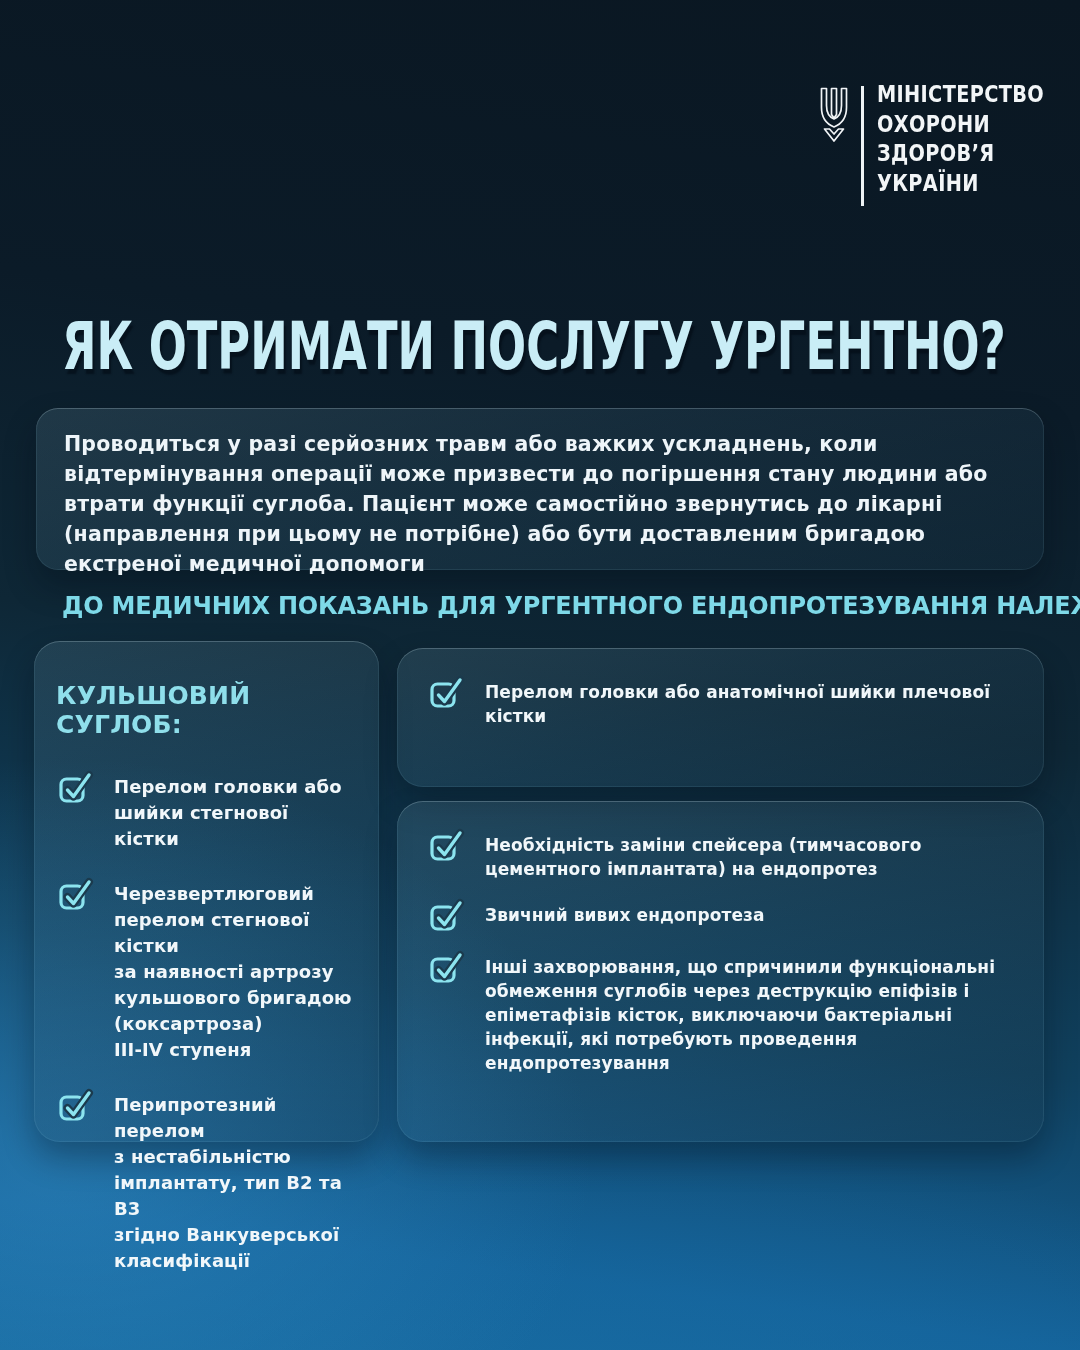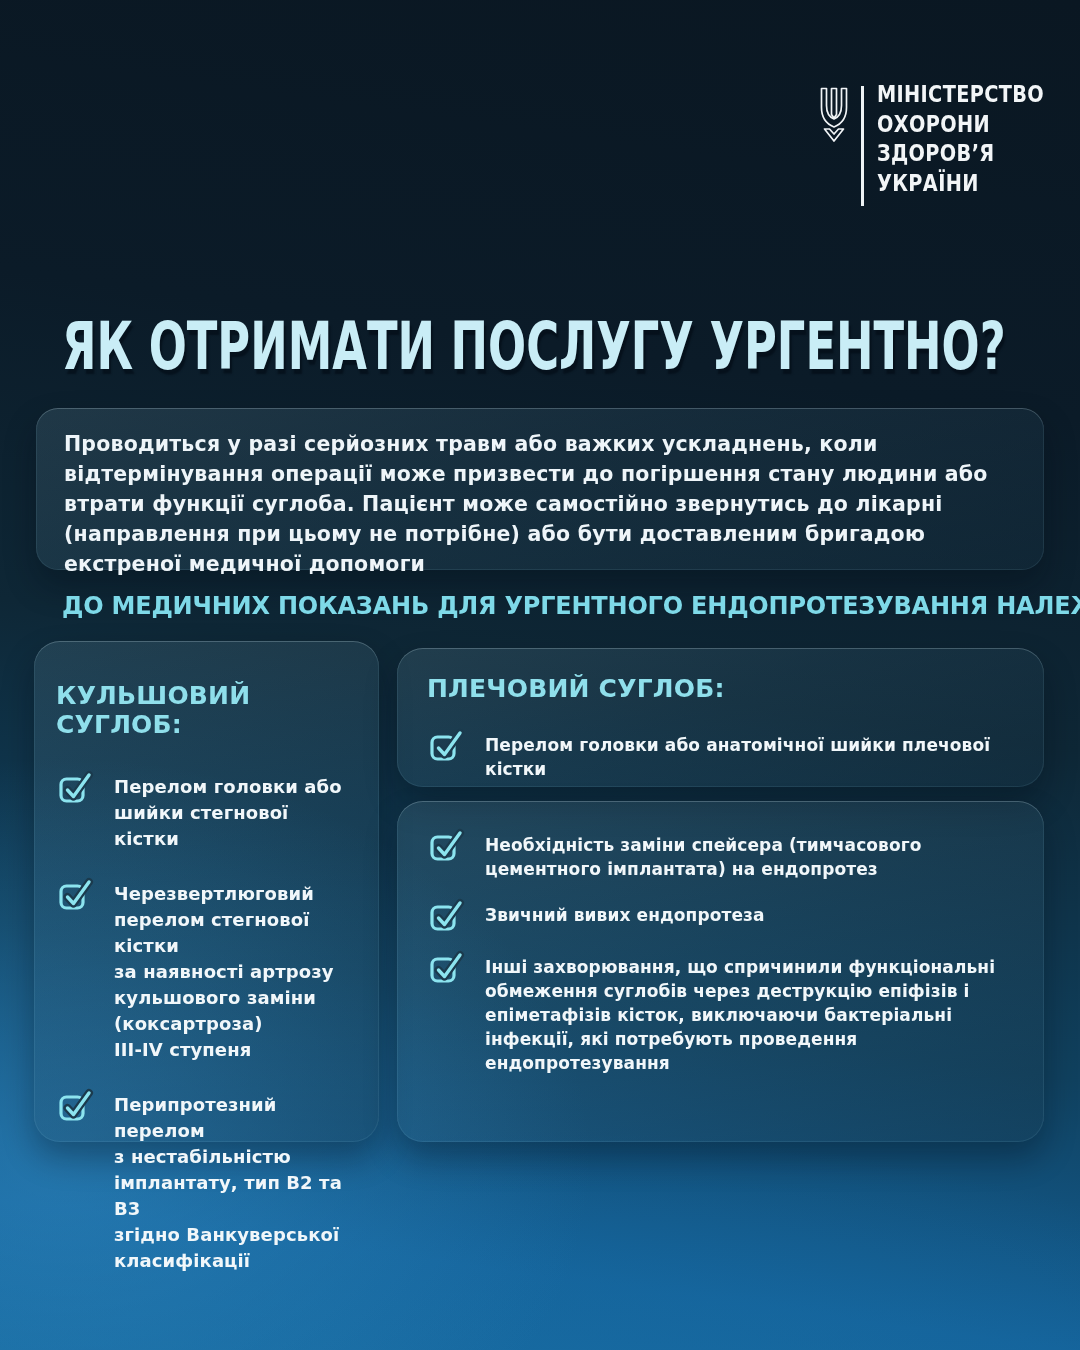--- a/index.html
+++ b/index.html
@@ -131,41 +131,40 @@
 
     <div class="check-item">
       <svg width="38" height="36" viewBox="0 0 38 36">
         <rect x="5" y="10" width="22" height="22" rx="5.5" fill="none" stroke="#8ce4ef" stroke-width="3.2"></rect>
         <path d="M11.5 21 L17.5 27.5 L33 6" fill="none" stroke="#1b3a4d" stroke-width="8" stroke-linecap="round" stroke-linejoin="round"></path>
         <path d="M11.5 21 L17.5 27.5 L33 6" fill="none" stroke="#8ce4ef" stroke-width="3.4" stroke-linecap="round" stroke-linejoin="round"></path>
       </svg>
       <p class="item-text">Черезвертлюговий
 перелом стегнової кістки
 за наявності артрозу
-кульшового заміни
+кульшового бригадою
 (коксартроза)
 III-IV ступеня</p>
     </div>
 
     <div class="check-item">
       <svg width="38" height="36" viewBox="0 0 38 36">
         <rect x="5" y="10" width="22" height="22" rx="5.5" fill="none" stroke="#8ce4ef" stroke-width="3.2"></rect>
         <path d="M11.5 21 L17.5 27.5 L33 6" fill="none" stroke="#1b3a4d" stroke-width="8" stroke-linecap="round" stroke-linejoin="round"></path>
         <path d="M11.5 21 L17.5 27.5 L33 6" fill="none" stroke="#8ce4ef" stroke-width="3.4" stroke-linecap="round" stroke-linejoin="round"></path>
       </svg>
       <p class="item-text">Перипротезний перелом
 з нестабільністю
 імплантату, тип B2 та B3
 згідно Ванкуверської
 класифікації</p>
     </div>
   </div>
 
   <div class="glass card-shoulder">
-    <h3 class="card-heading">ПЛЕЧОВИЙ СУГЛОБ:</h3>
 
     <div class="check-item">
       <svg width="38" height="36" viewBox="0 0 38 36">
         <rect x="5" y="10" width="22" height="22" rx="5.5" fill="none" stroke="#8ce4ef" stroke-width="3.2"></rect>
         <path d="M11.5 21 L17.5 27.5 L33 6" fill="none" stroke="#1b3a4d" stroke-width="8" stroke-linecap="round" stroke-linejoin="round"></path>
         <path d="M11.5 21 L17.5 27.5 L33 6" fill="none" stroke="#8ce4ef" stroke-width="3.4" stroke-linecap="round" stroke-linejoin="round"></path>
       </svg>
       <p class="item-text">Перелом головки або анатомічної шийки плечової кістки</p>
     </div>
   </div>

